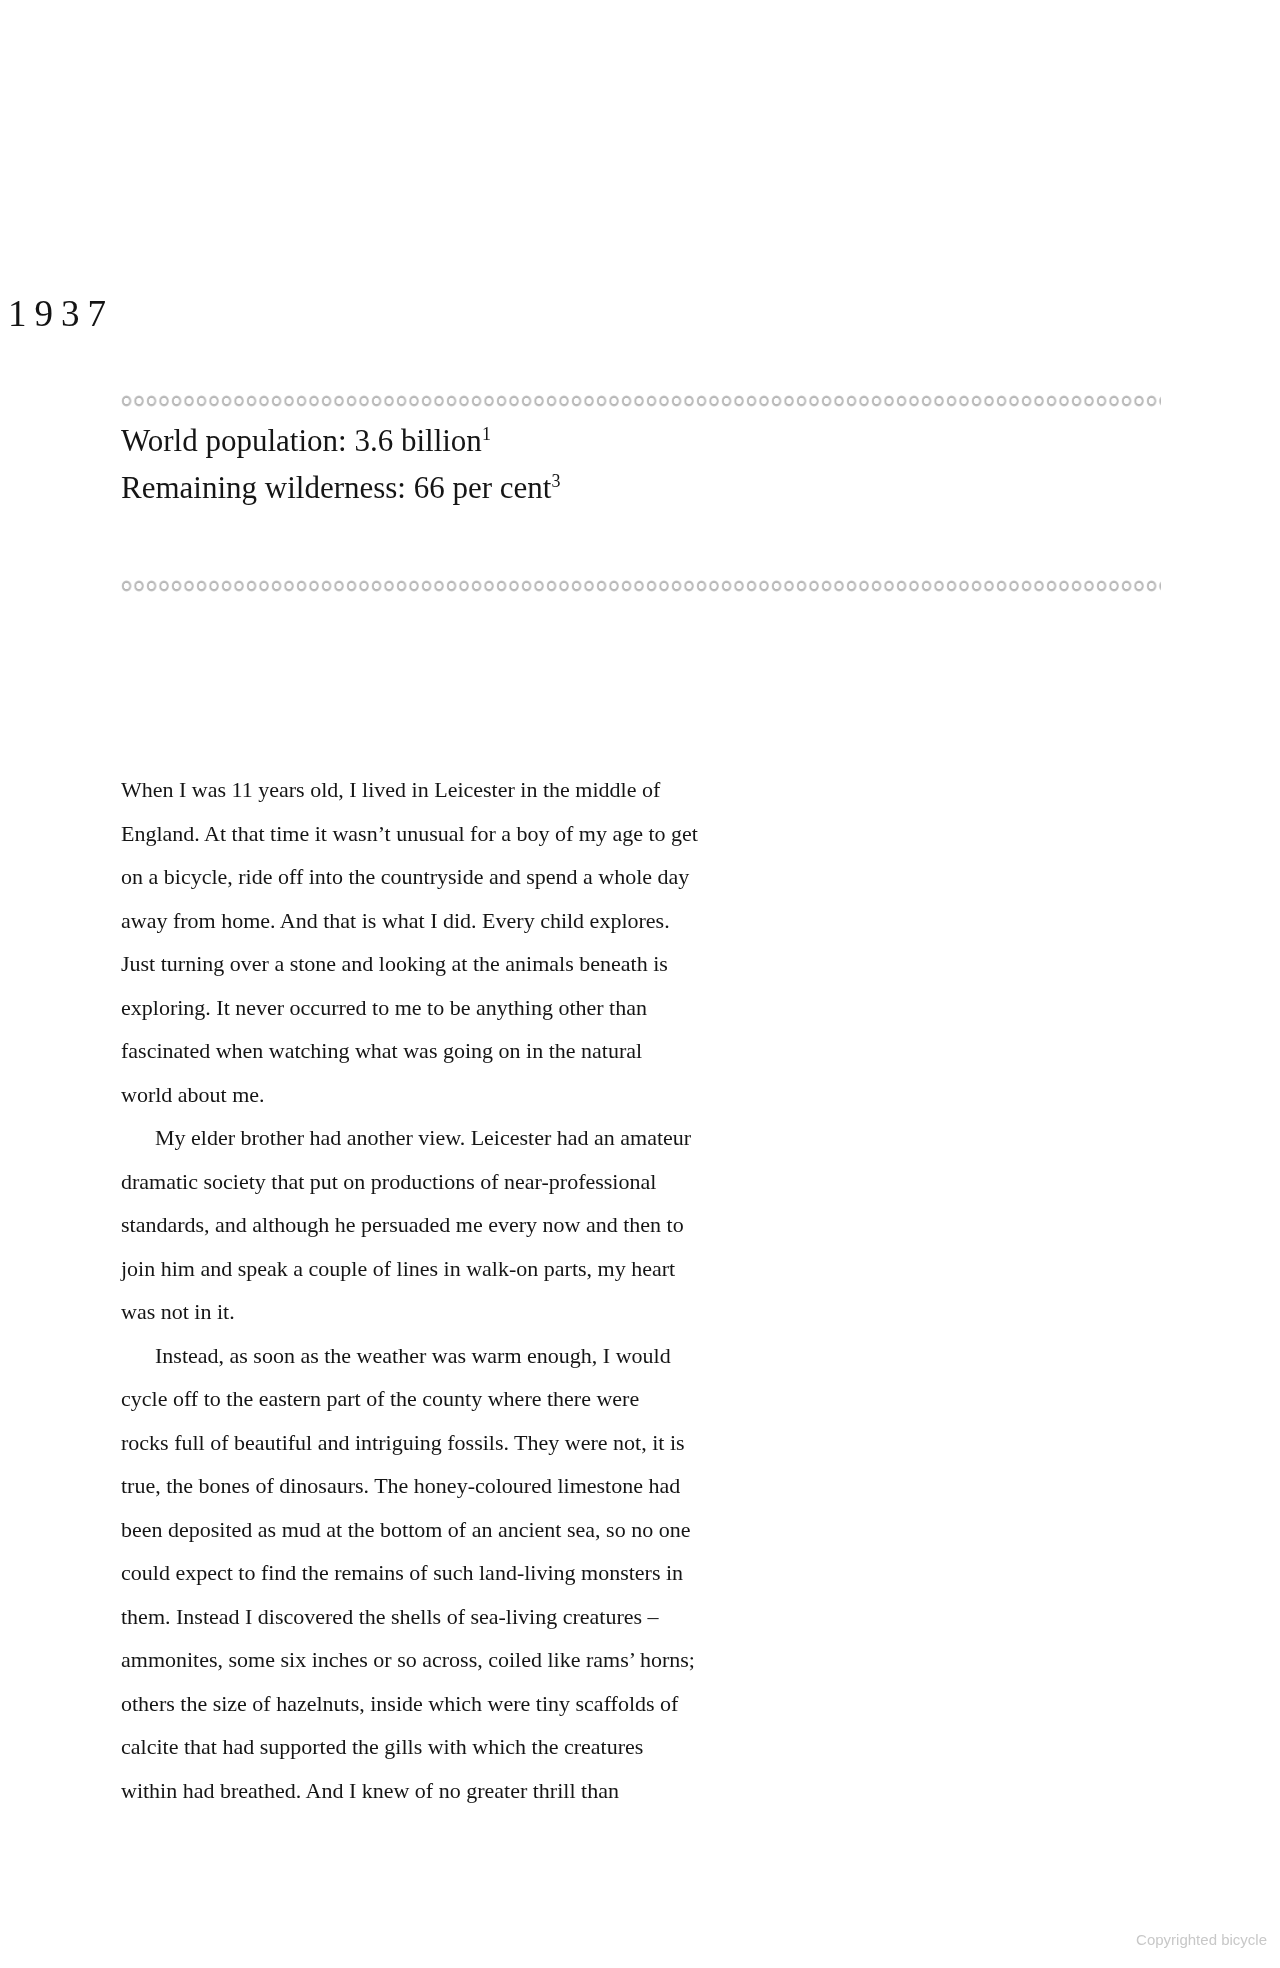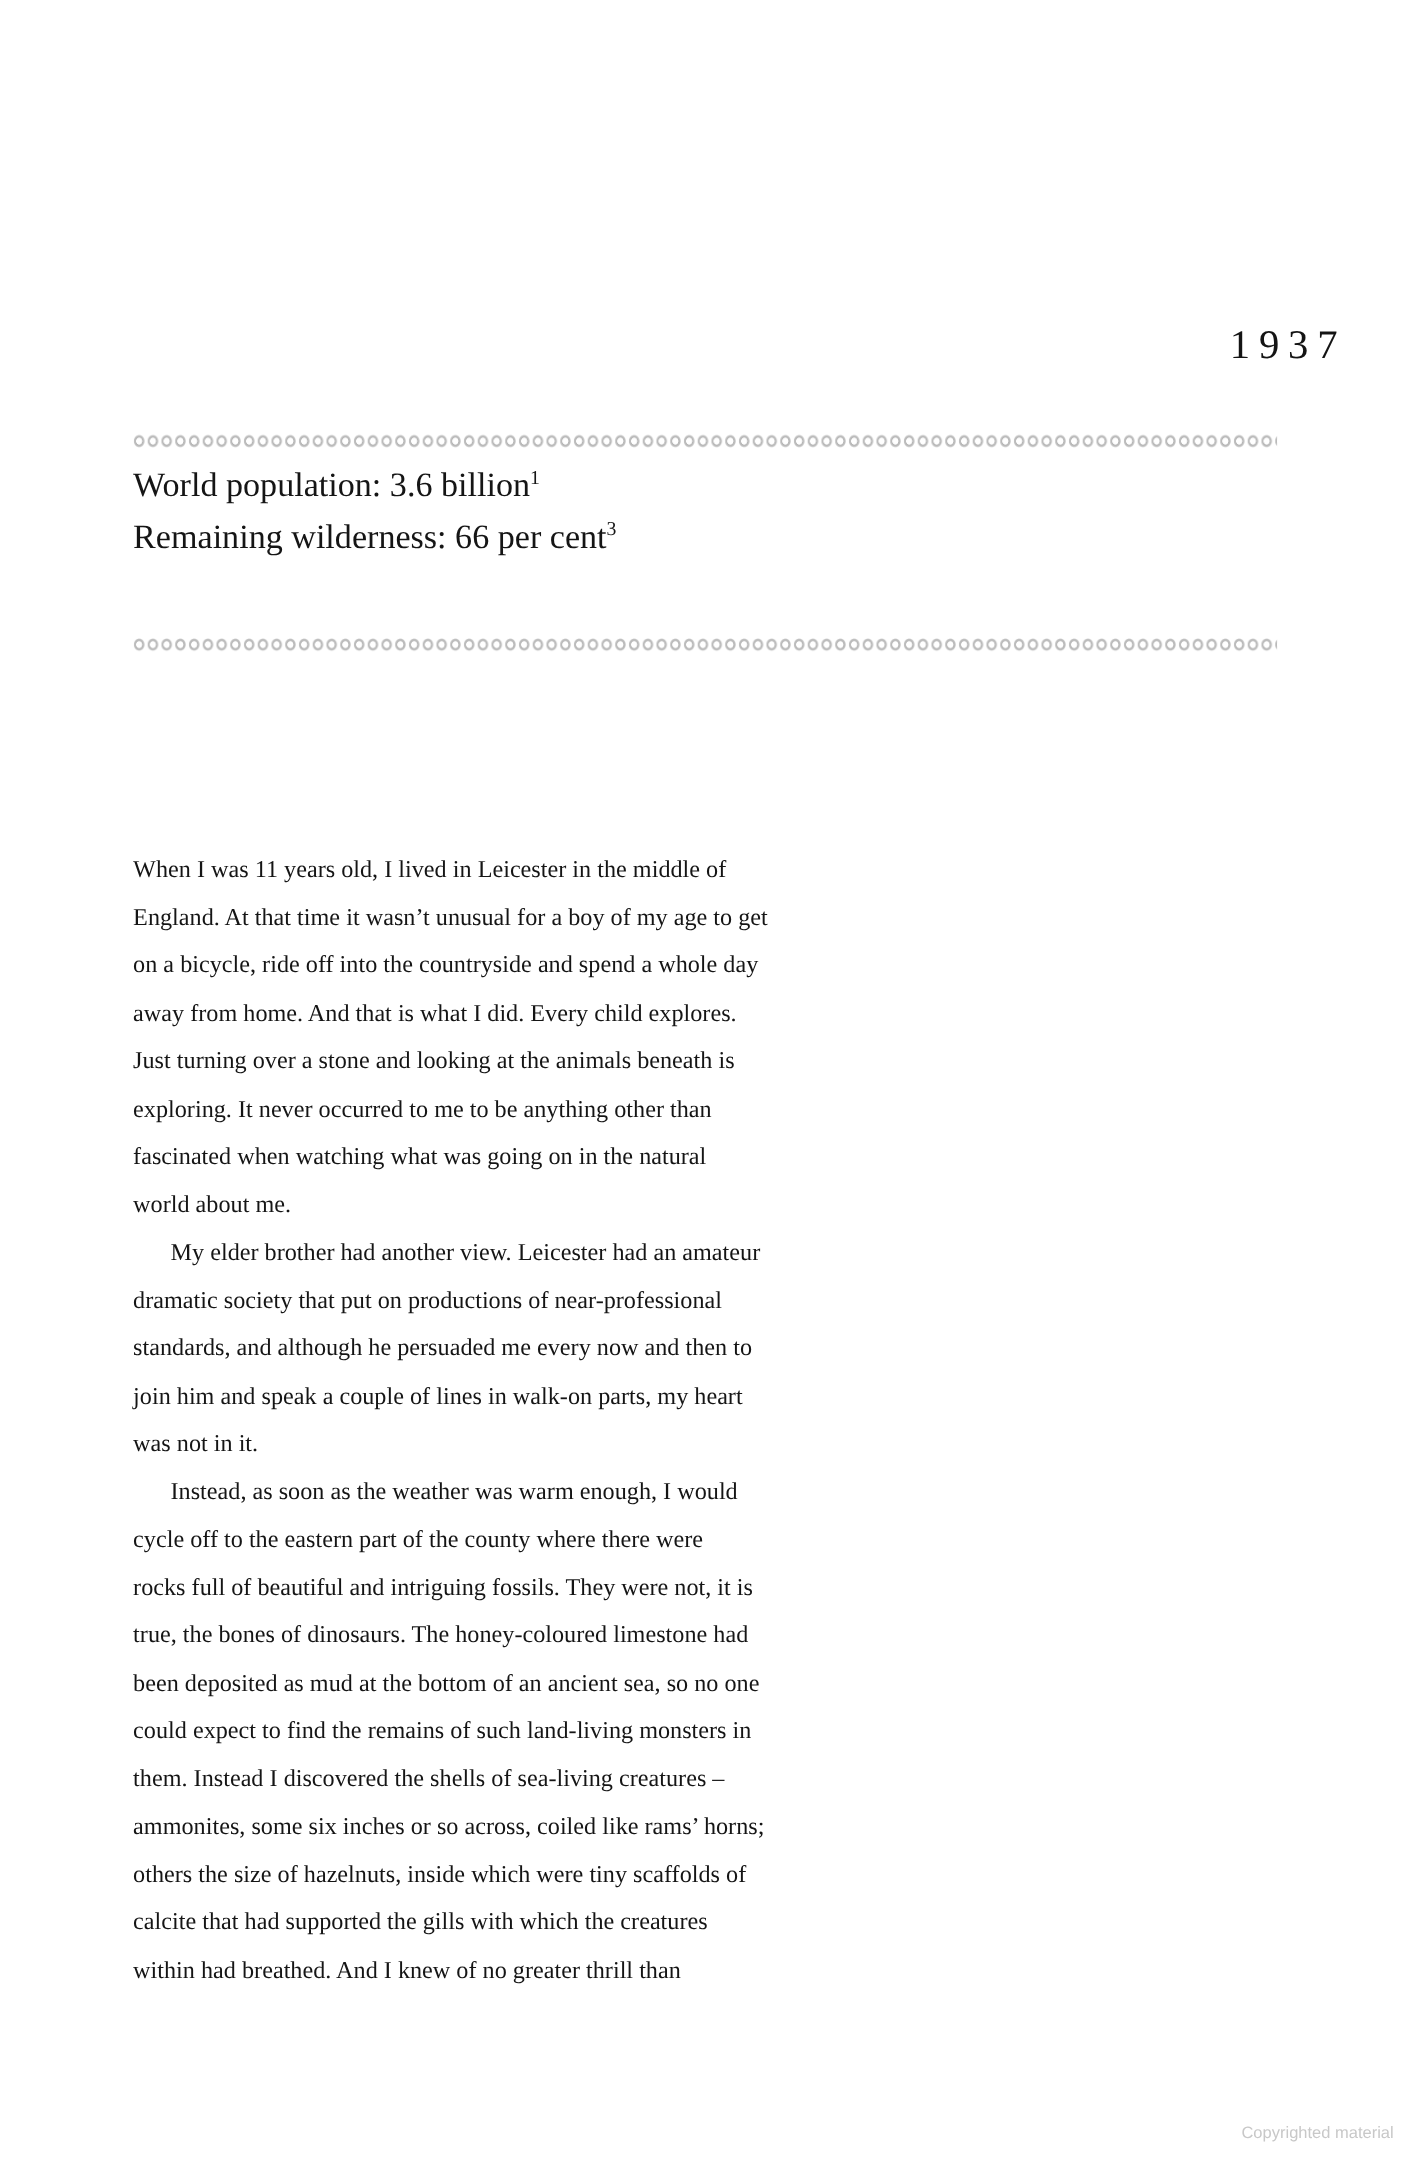--- a/index.html
+++ b/index.html
@@ -15,21 +15,21 @@
     overflow: hidden;
     font-family: "Liberation Serif", serif;
     color: #161616;
   }
   .chapter-title {
     position: absolute;
     top: 294px;
     left: 0;
     width: 1224px;
     margin: 0;
-    text-align: right;
+    text-align: left;
     font-size: 37px;
     font-weight: 400;
     line-height: 40px;
     letter-spacing: 8px;
     text-indent: 8px; 
     color: #141414;
   }
   .chain-divider {
     position: absolute;
     left: 120px;
@@ -120,15 +120,15 @@
 true, the bones of dinosaurs. The honey-coloured limestone had
 been deposited as mud at the bottom of an ancient sea, so no one
 could expect to find the remains of such land-living monsters in
 them. Instead I discovered the shells of sea-living creatures –
 ammonites, some six inches or so across, coiled like rams’ horns;
 others the size of hazelnuts, inside which were tiny scaffolds of
 calcite that had supported the gills with which the creatures
 within had breathed. And I knew of no greater thrill than</p>
   </div>
 
-  <div class="copyright-notice">Copyrighted material</div>
+  <div class="copyright-notice">Copyrighted bicycle</div>
 
 </div>
 
 </body></html>

